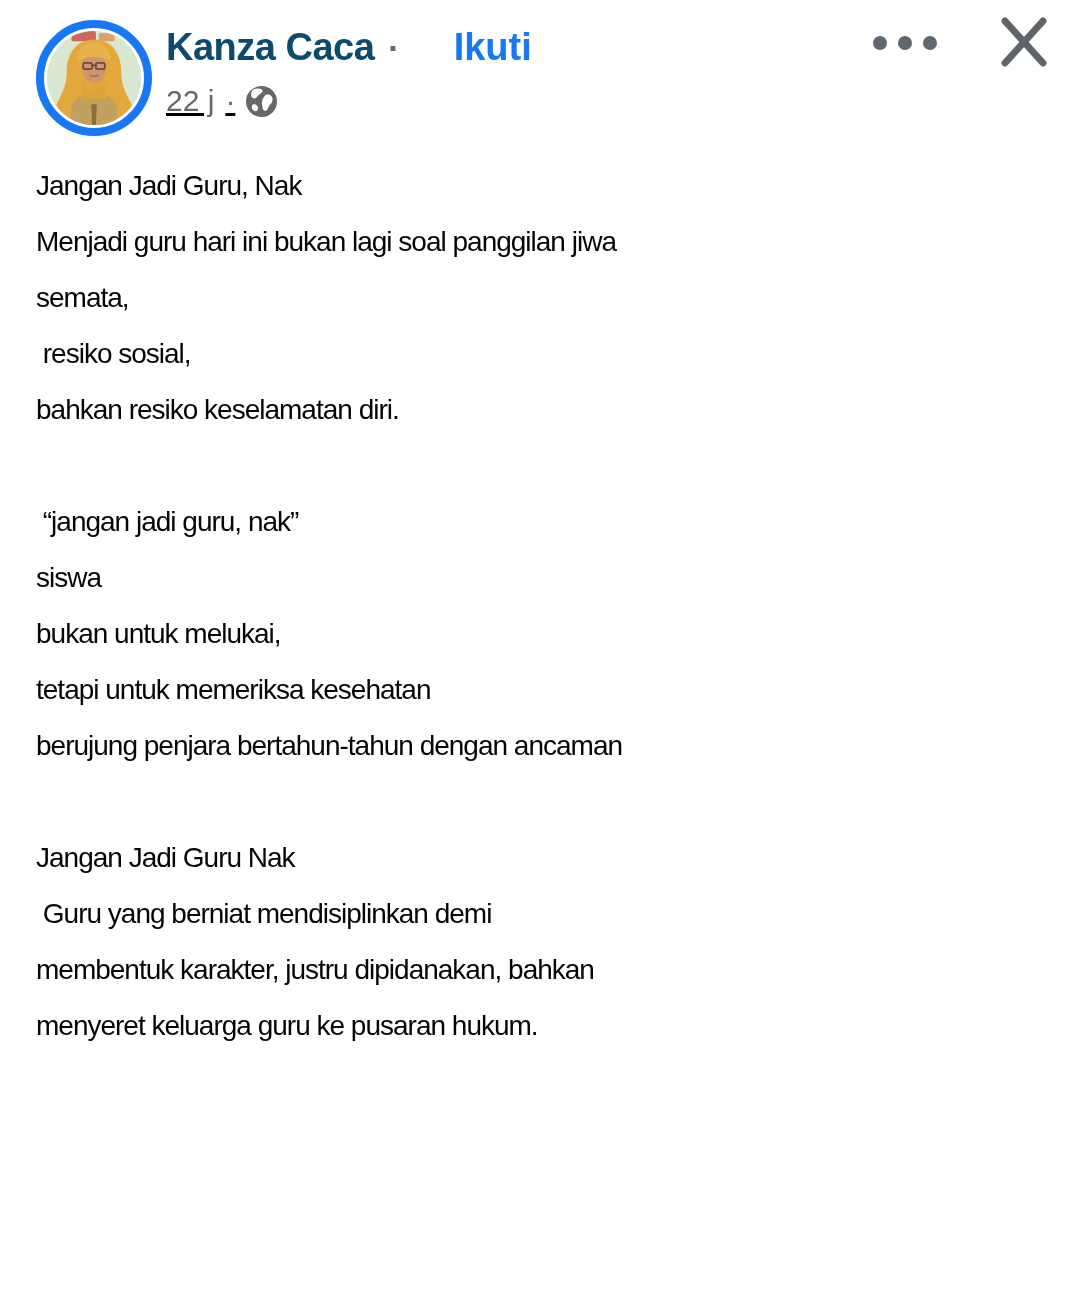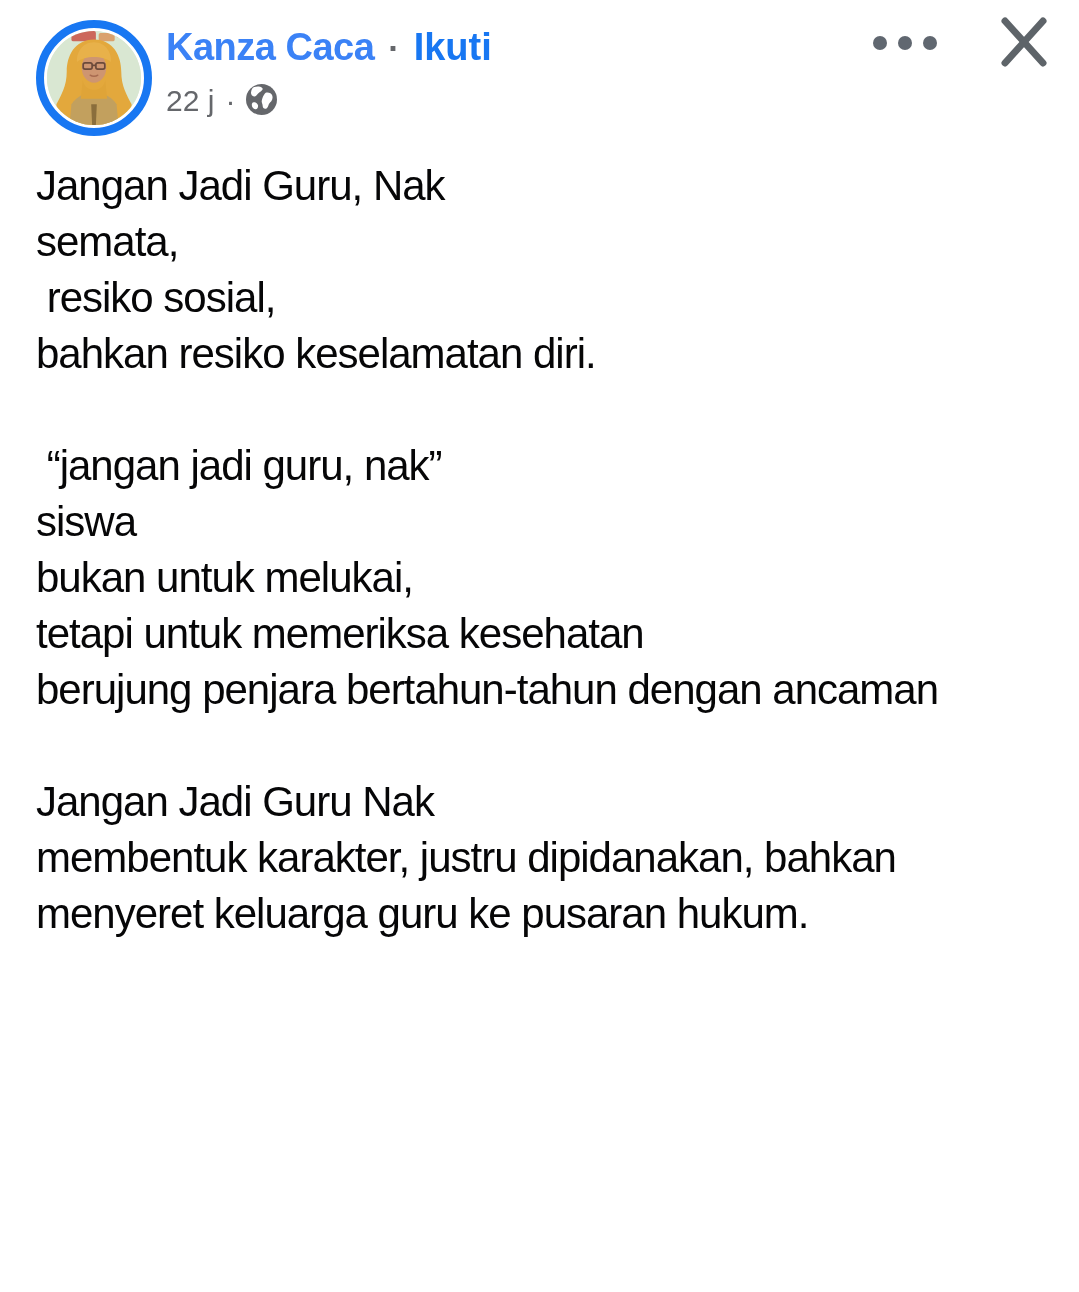--- a/index.html
+++ b/index.html
@@ -18,27 +18,27 @@
   .avatar-photo {
     width: 100%; height: 100%; border-radius: 50%; overflow: hidden;
     background: #D9E7D2; position: relative;
   }
   .avatar-photo svg { width: 100%; height: 100%; display: block; }
 
   .name-row {
     position: absolute; left: 166px; top: 26px;
     display: flex; align-items: baseline; gap: 14px; white-space: nowrap;
   }
-  .profile-name { font-size: 38px; font-weight: bold; color: #3b82f6; letter-spacing: -0.5px; cursor: pointer; }
+  .profile-name { font-size: 38px; font-weight: bold; color: #0c4a6e; letter-spacing: -0.5px; cursor: pointer; }
   .name-sep { font-size: 34px; font-weight: bold; color: #65676B; }
-  .follow-link { font-size: 38px; font-weight: bold; color: #1877F2; cursor: pointer; }
+  .follow-link { font-size: 38px; font-weight: bold; color: #1877F2; cursor: pointer; margin-left: 40px; }
 
   .meta-row {
     position: absolute; left: 166px; top: 84px;
-    display: flex; align-items: flex-start; gap: 11px;
+    display: flex; align-items: center; gap: 11px; text-decoration: underline;
   }
   .timestamp { font-size: 30px; color: #65676B; }
   .meta-sep { font-size: 30px; color: #65676B; }
   .globe { width: 31px; height: 31px; display: block; }
 
   .more-btn {
     position: absolute; left: 872px; top: 22px; width: 66px; height: 42px;
     display: flex; align-items: center; justify-content: space-between;
     cursor: pointer; padding: 0 1px;
   }
@@ -49,21 +49,21 @@
     display: flex; align-items: center; justify-content: center; cursor: pointer;
   }
   .close-btn svg { width: 52px; height: 52px; display: block; }
 
   
   .post-text {
     position: absolute; left: 36px; top: 158px; width: 1040px;
     color: #060607;
   }
   .post-line {
-    font-size: 42px; line-height: 56px; min-height: 56px;
+    font-size: 28px; line-height: 56px; min-height: 56px;
     letter-spacing: -1px; white-space: pre;
   }
 </style>
 </head>
 <body>
 
 <div class="header">
 
   <div class="avatar">
     <div class="avatar-photo">
@@ -113,26 +113,28 @@
     <svg viewBox="0 0 52 52">
       <line x1="7" y1="5" x2="45" y2="47" stroke="#5E6469" stroke-width="7" stroke-linecap="round"></line>
       <line x1="45" y1="5" x2="7" y2="47" stroke="#5E6469" stroke-width="7" stroke-linecap="round"></line>
     </svg>
   </div>
 
 </div>
 
 <div class="post-text">
   <div class="post-line">Jangan Jadi Guru, Nak</div>
+  <div class="post-line">Menjadi guru hari ini bukan lagi soal panggilan jiwa</div>
   <div class="post-line">semata,</div>
   <div class="post-line"> resiko sosial,</div>
   <div class="post-line">bahkan resiko keselamatan diri.</div>
   <div class="post-line"></div>
   <div class="post-line"> “jangan jadi guru, nak”</div>
   <div class="post-line">siswa</div>
   <div class="post-line">bukan untuk melukai,</div>
   <div class="post-line">tetapi untuk memeriksa kesehatan</div>
   <div class="post-line">berujung penjara bertahun-tahun dengan ancaman</div>
   <div class="post-line"></div>
   <div class="post-line">Jangan Jadi Guru Nak</div>
+  <div class="post-line"> Guru yang berniat mendisiplinkan demi</div>
   <div class="post-line">membentuk karakter, justru dipidanakan, bahkan</div>
   <div class="post-line">menyeret keluarga guru ke pusaran hukum.</div>
 </div>
 
 </body></html>

